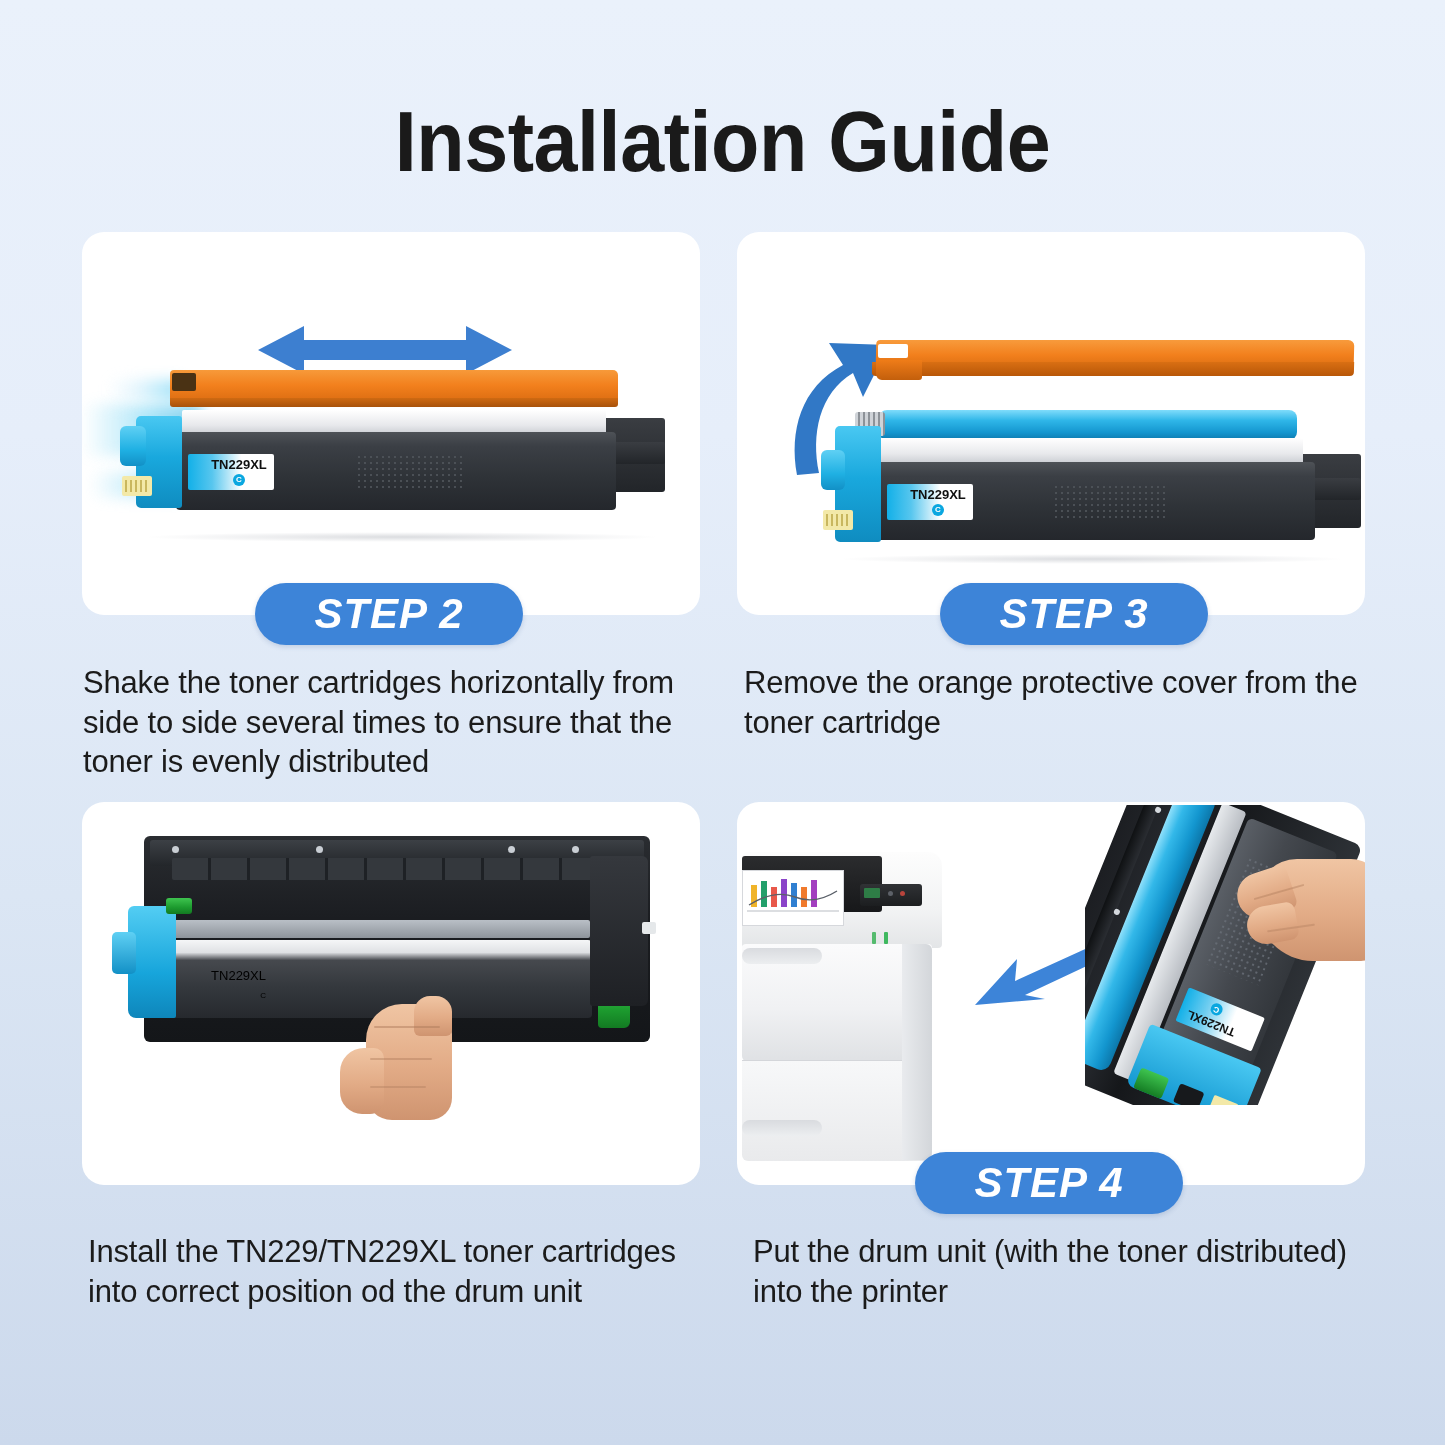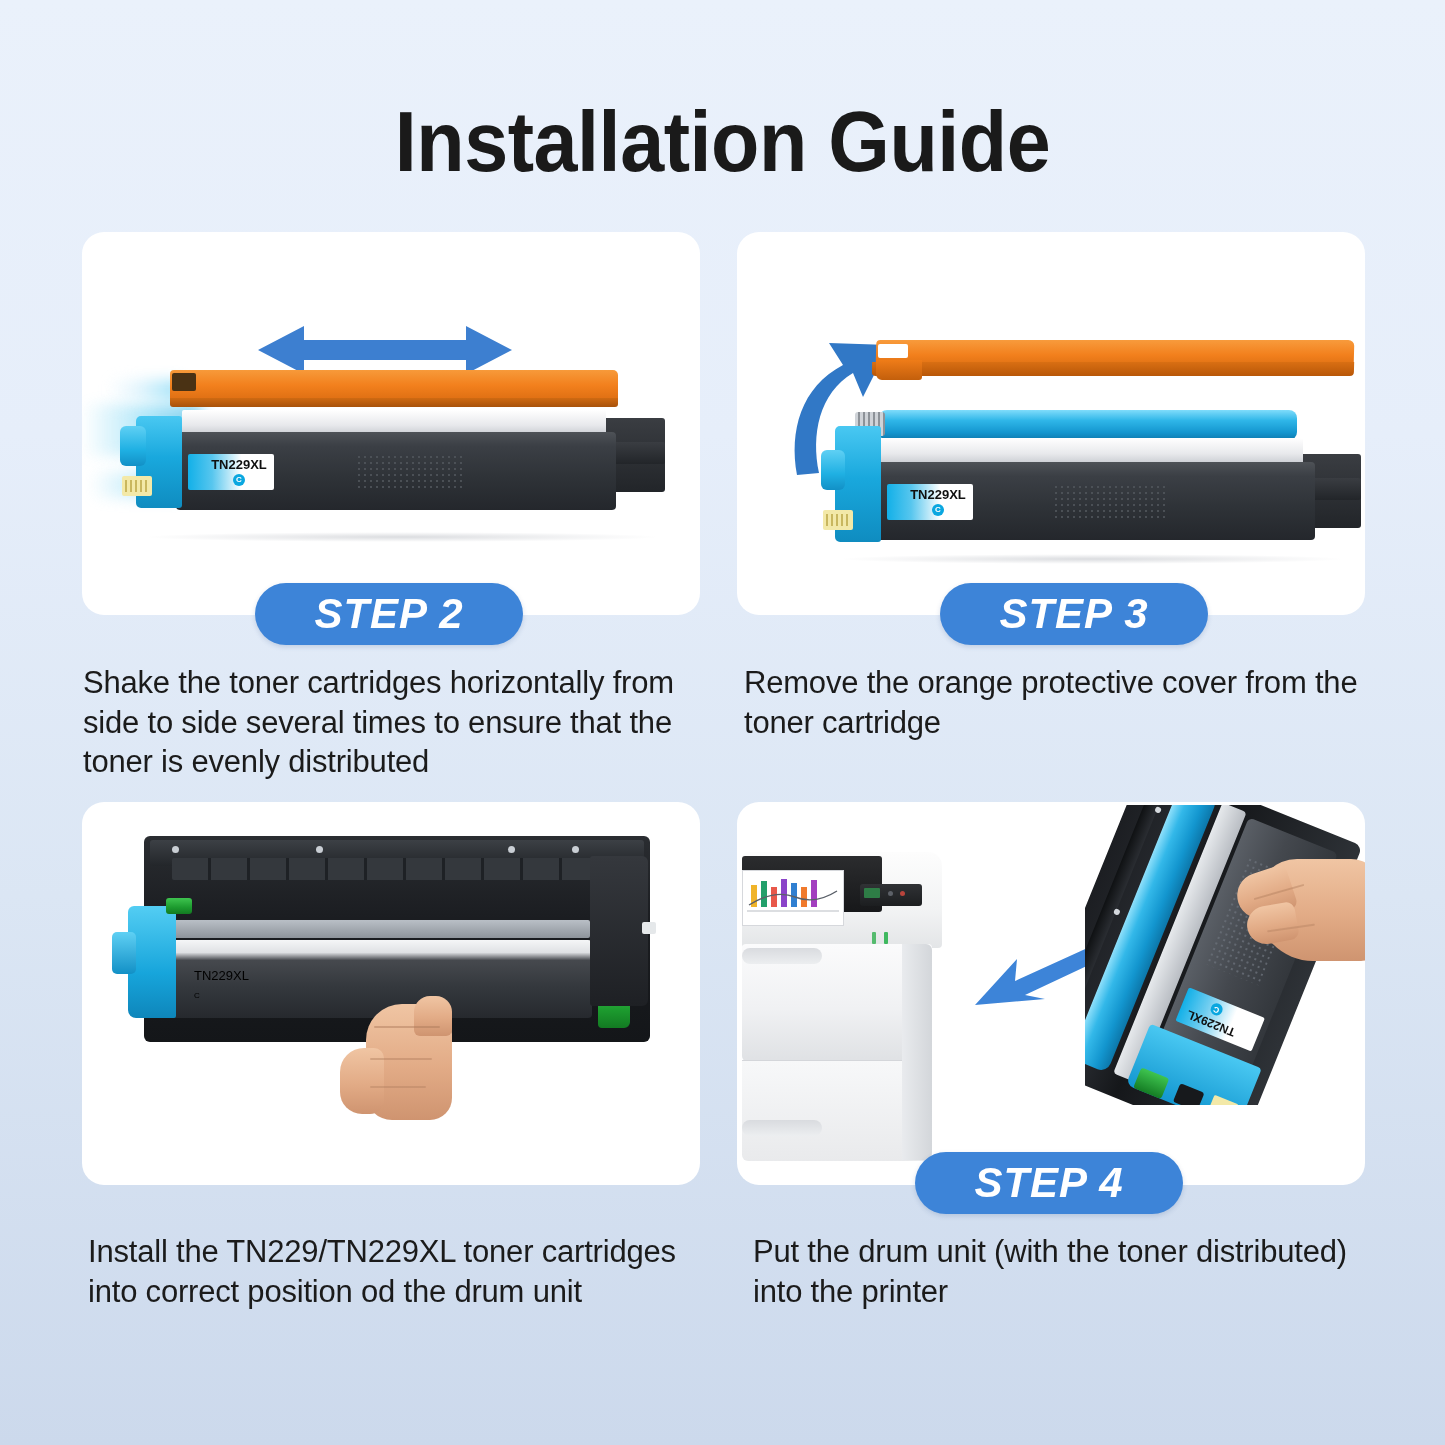--- a/index.html
+++ b/index.html
@@ -337,21 +337,21 @@
       <div style="position:absolute;left:62px;top:10px;width:7px;height:7px;border-radius:50%;background:#c9ced4;"></div>
       <div style="position:absolute;left:206px;top:10px;width:7px;height:7px;border-radius:50%;background:#c9ced4;"></div>
       <div style="position:absolute;left:398px;top:10px;width:7px;height:7px;border-radius:50%;background:#c9ced4;"></div>
       <div style="position:absolute;left:462px;top:10px;width:7px;height:7px;border-radius:50%;background:#c9ced4;"></div>
 
       <div class="drum-roller" style="left:60px;top:54px;width:420px;height:30px;"></div>
       <div style="position:absolute;left:60px;top:84px;width:420px;height:18px;background:linear-gradient(to bottom,#b9bfc6,#8e949b);border-radius:2px;"></div>
 
       <div style="position:absolute;left:58px;top:104px;width:424px;height:78px;background:linear-gradient(to bottom,#f5f6f7 0%,#dfe1e4 16%,#46494e 26%,#34383d 60%,#26292e 100%);border-radius:4px;"></div>
       <div class="vent" style="left:224px;top:132px;width:118px;height:40px;"></div>
-      <div class="label" style="position:absolute;left:68px;top:130px;width:88px;height:38px;">
+      <div class="label" style="position:absolute;left:68px;top:130px;width:88px;height:38px;text-align:right;">
         <span class="lab-text" style="font-size:13px;margin-left:16px;">TN229XL</span>
         <span class="lab-c" style="width:13px;height:13px;font-size:8px;margin-top:3px;margin-left:16px;">C</span>
       </div>
 
       <div style="position:absolute;left:18px;top:70px;width:48px;height:112px;background:linear-gradient(to bottom,#53cdf3,#17a5db 60%,#0e86bb);border-radius:6px 2px 2px 8px;"></div>
       <div style="position:absolute;left:2px;top:96px;width:24px;height:42px;background:linear-gradient(to bottom,#5fd0f4,#1290c6);border-radius:5px;"></div>
       <div class="chip" style="left:0px;top:158px;width:34px;height:22px;"></div>
       <div class="chip-lines" style="left:4px;top:163px;width:26px;height:12px;"></div>
 
       <div class="green-lever" style="left:56px;top:62px;width:26px;height:16px;"></div>

